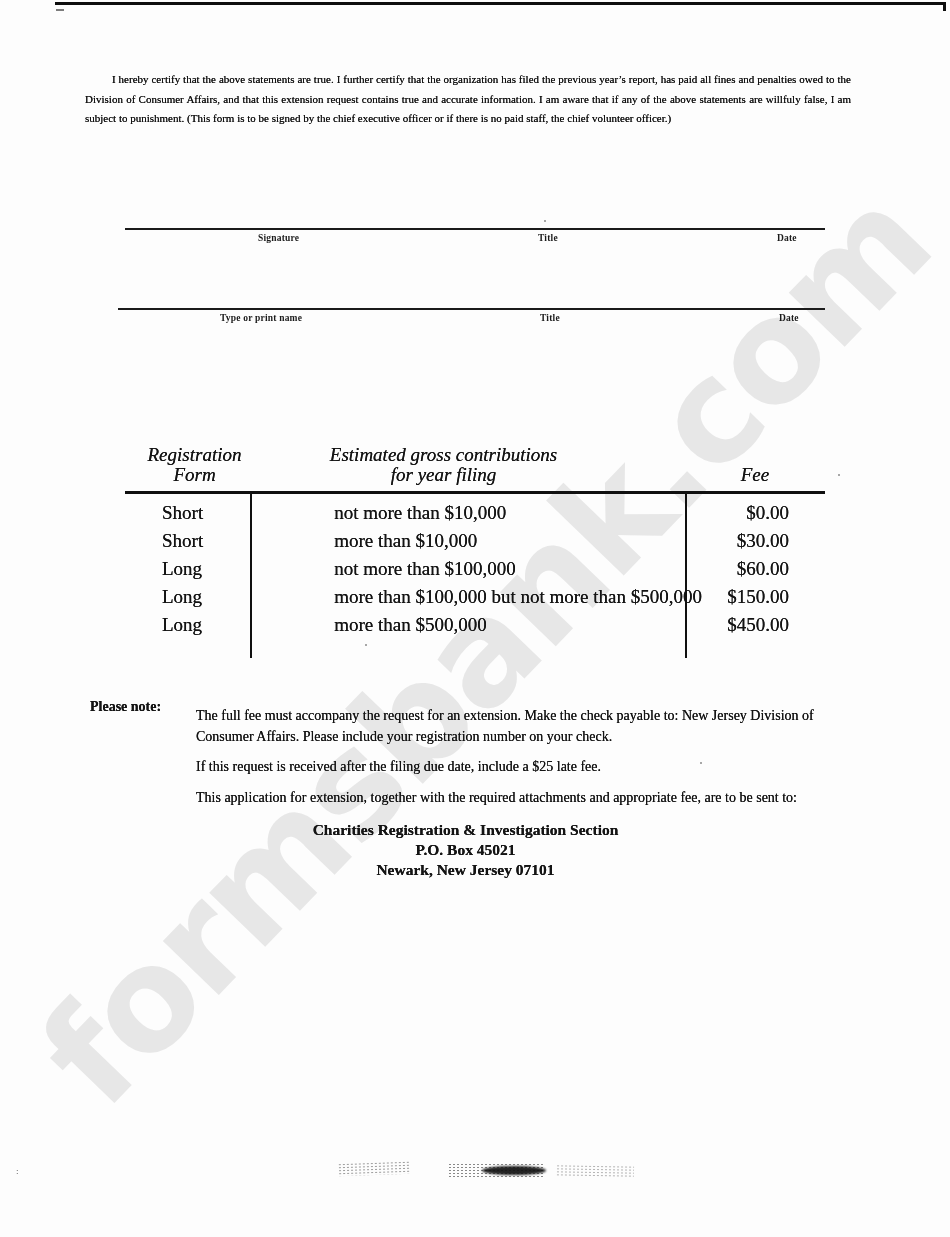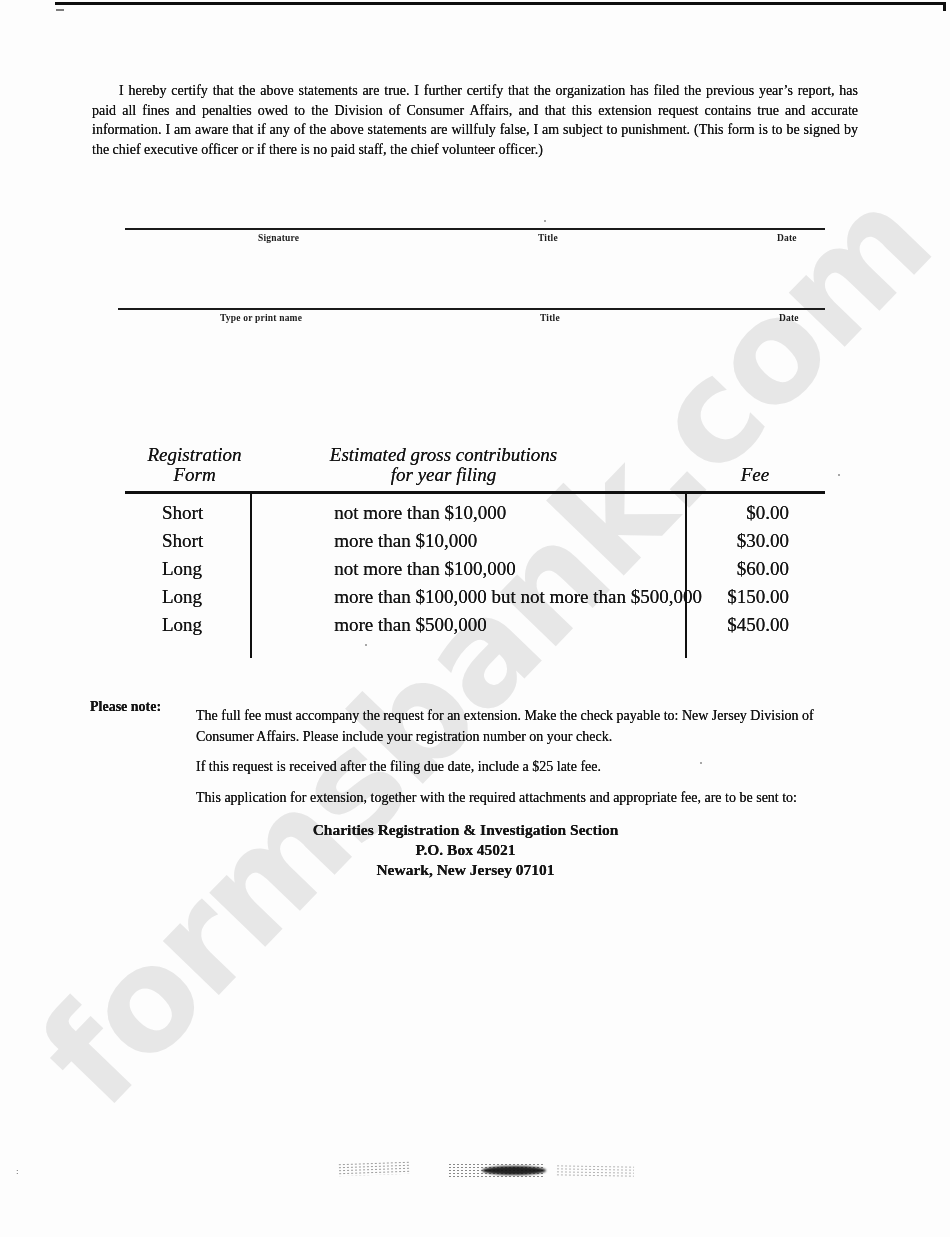--- a/index.html
+++ b/index.html
@@ -29,23 +29,23 @@
   }
   .content{position:absolute;inset:0;z-index:1;}
 
   
   .top-rule{left:55px;top:2px;width:890px;height:2.5px;background:#0e0e0e;}
   .top-tick-right{left:943px;top:2px;width:2.5px;height:9px;background:#0e0e0e;}
   .top-dash-left{left:56px;top:9px;width:8px;height:2px;background:#444;opacity:.7;}
 
   
   .certification{
-    left:92px;top:70px;width:766px;
-    font-size:14px;line-height:19.6px;
-    text-align:justify;text-indent:27px;margin-top:11px;
+    left:85px;top:70px;width:766px;
+    font-size:11px;line-height:19.6px;
+    text-align:justify;text-indent:27px;
   }
 
   
   .sig-line{height:2px;background:#1b1b1b;}
   .sig-label{
     font-size:9.5px;font-weight:700;letter-spacing:.2px;
     color:#1b1b1b;white-space:nowrap;
   }
 
   

